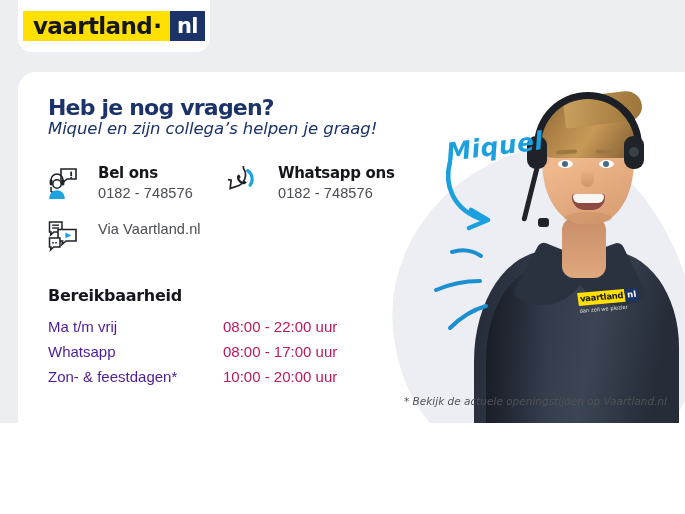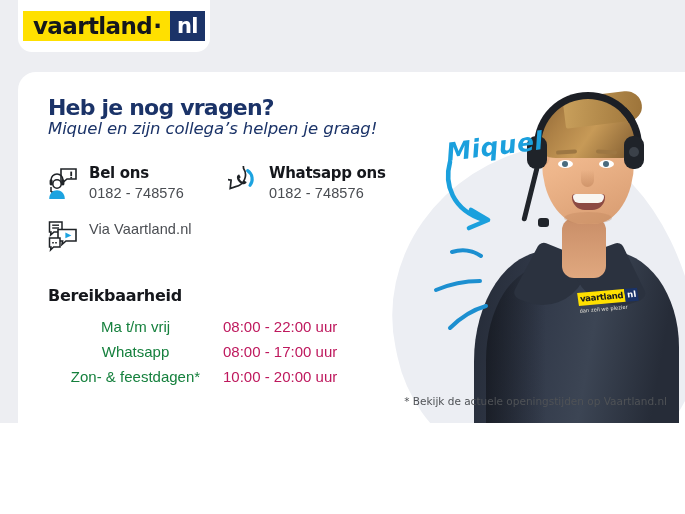--- a/index.html
+++ b/index.html
@@ -294,21 +294,21 @@
   }
 
   
   #contacts {
     margin-top: 26px;
     display: grid;
     grid-template-columns: 180px 180px;
     row-gap: 17px;
     column-gap: 0;
   }
-  .contact { display: flex; align-items: flex-start; gap: 11px; }
+  .contact { display: flex; align-items: flex-start; gap: 20px; }
   .c-icon { width: 30px; height: 34px; flex: 0 0 30px; margin-top: 2px; }
   .c-text { display: flex; flex-direction: column; }
   .c-title {
     font-family: "DejaVu Sans", sans-serif;
     font-weight: bold; font-size: 15px;
     color: #15171c; letter-spacing: -0.3px;
     line-height: 1.2;
   }
   .c-sub {
     margin-top: 3px;
@@ -319,29 +319,30 @@
 
   
   #avail-title {
     margin-top: 32px;
     font-family: "DejaVu Sans", sans-serif;
     font-weight: bold; font-size: 16px;
     color: #15171c; letter-spacing: -0.3px;
   }
   #hours { margin-top: 13px; }
   .hour-row { display: flex; margin-bottom: 8px; }
-  .h-day { width: 175px; font-size: 15px; color: #15803d; text-align: center; }
+  .h-day { width: 175px; font-size: 15px; color: #4c1d95; }
   .h-time { font-size: 15px; color: #be185d; }
 
   
   #footnote {
     position: absolute;
     right: 18px; bottom: 16px;
     z-index: 30;
     font-family: "DejaVu Sans", sans-serif;
+    font-style: italic;
     font-size: 10.5px;
     color: #4f5256;
     text-align: right;
   }
 </style>
 </head>
 <body>
 
 <div id="stage">
 

